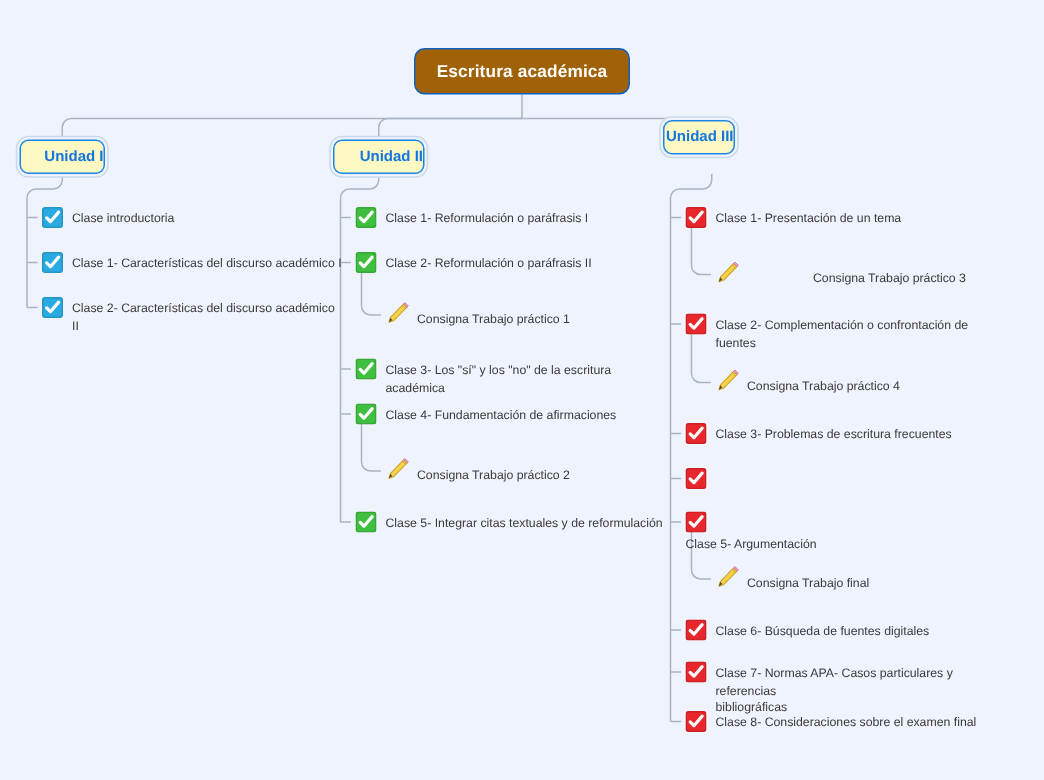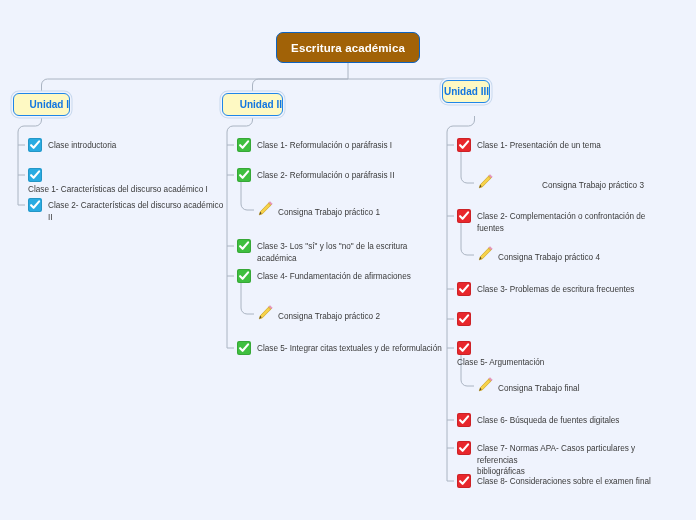--- a/index.html
+++ b/index.html
@@ -164,21 +164,21 @@
       <div class="leaf" style="left: 28px; top: 138px; max-width: 200px;">
         <span class="chk">
           <svg viewBox="0 0 14 14">
             <rect x="0" y="0" width="14" height="14" rx="2" fill="#29abe2"></rect>
             <rect x="0.5" y="0.5" width="13" height="13" rx="2" fill="none" stroke="rgba(0,0,0,.12)"></rect>
             <path d="M3.1 7.2 L5.6 9.8 L11.1 3.4" fill="none" stroke="#ffffff" stroke-width="2.1" stroke-linecap="round" stroke-linejoin="round"></path>
           </svg>
         </span>
         <span class="label">Clase introductoria</span>
       </div>
-      <div class="leaf" style="left: 28px; top: 168px; max-width: 200px; flex-direction: column;">
+      <div class="leaf" style="left: 28px; top: 168px; max-width: 200px;">
         <span class="chk">
           <svg viewBox="0 0 14 14">
             <rect x="0" y="0" width="14" height="14" rx="2" fill="#29abe2"></rect>
             <rect x="0.5" y="0.5" width="13" height="13" rx="2" fill="none" stroke="rgba(0,0,0,.12)"></rect>
             <path d="M3.1 7.2 L5.6 9.8 L11.1 3.4" fill="none" stroke="#ffffff" stroke-width="2.1" stroke-linecap="round" stroke-linejoin="round"></path>
           </svg>
         </span>
         <span class="label">Clase 1- Características del discurso académico I</span>
       </div>
       <div class="leaf" style="left: 28px; top: 198px; max-width: 200px;">

